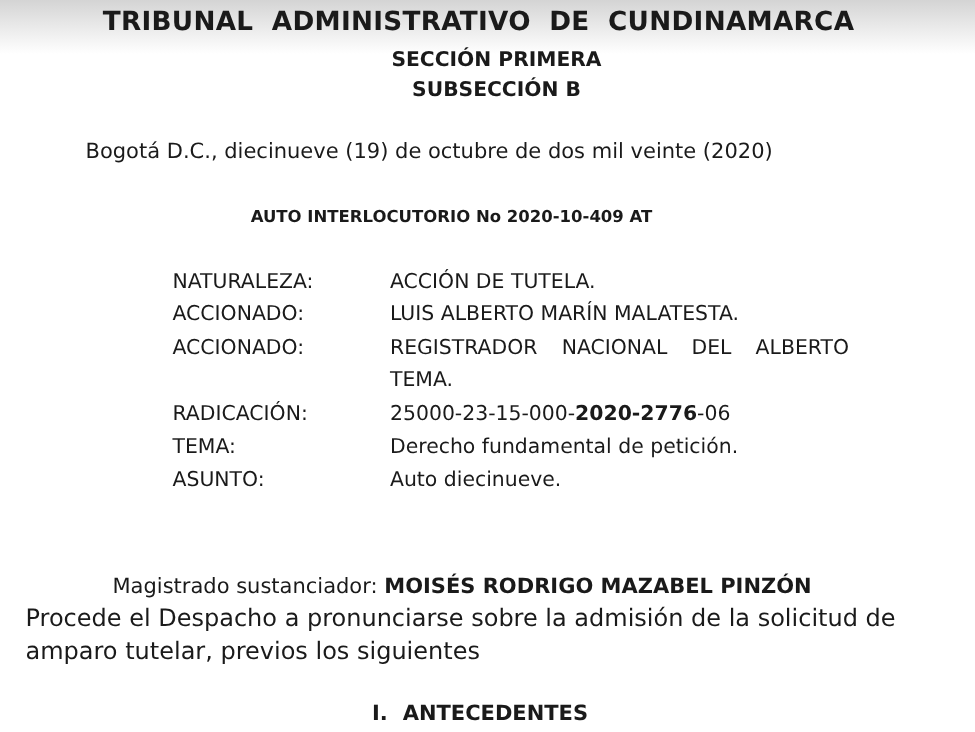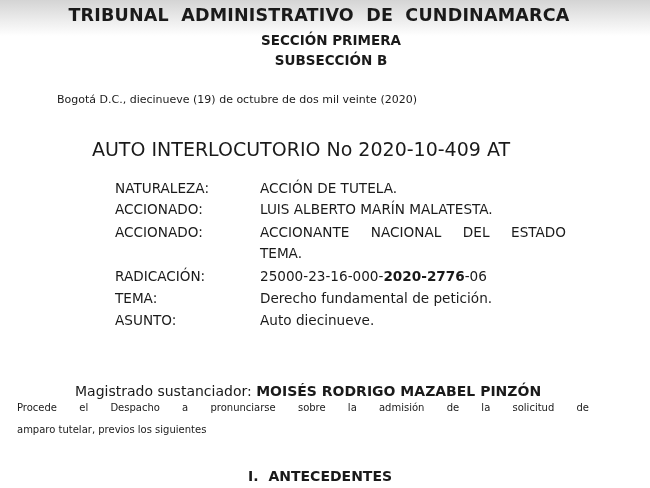--- a/index.html
+++ b/index.html
@@ -11,28 +11,28 @@
   }
   .topshade {
     position: absolute; left: 0; top: 0; width: 650px; height: 36px;
     background: linear-gradient(to bottom, #d4d4d4 0%, #ececec 55%, #ffffff 100%);
   }
   .line { position: absolute; white-space: nowrap; }
   .center { left: 0; width: 650px; text-align: center; }
   .t1 { top: 5px; font-size: 17.5px; font-weight: bold; letter-spacing: 0.2px; word-spacing: 6px; left: -6px; }
   .t2 { top: 32px; font-size: 13.5px; font-weight: bold; left: 6px; }
   .t3 { top: 52px; font-size: 13.5px; font-weight: bold; left: 6px; }
-  .date { top: 93px; left: 57px; font-size: 11px; }
-  .auto { top: 138px; left: 0; width: 602px; text-align: center; font-size: 19px; font-weight: normal; }
+  .date { top: 93px; left: 57px; font-size: 14px; }
+  .auto { top: 138px; left: 0; width: 602px; text-align: center; font-size: 11px; font-weight: bold; }
   .row { position: absolute; left: 115px; font-size: 13.6px; white-space: nowrap; text-decoration: underline; }
   .row .lab { display: inline-block; width: 145px; }
   .row .val { display: inline-block; }
   .justify { display: inline-block; width: 306px; text-align: justify; text-align-last: justify; }
   .mag { top: 359px; left: 75px; font-size: 14px; margin-top: 24px; }
-  .para { position: absolute; left: 17px; font-size: 10px; white-space: nowrap; }
+  .para { position: absolute; left: 17px; font-size: 16px; white-space: nowrap; }
   .p1 { top: 402px; width: 572px; text-align: justify; text-align-last: justify; }
   .p2 { top: 424px; }
   .ante { top: 468px; left: 0; width: 650px; text-align: center; font-size: 14px; font-weight: bold; left: -5px; }
   .ante .num { margin-right: 10px; }
   b { font-weight: bold; }
 </style>
 </head>
 <body>
 
 <div class="topshade"></div>
@@ -46,27 +46,27 @@
 <div class="line auto">AUTO INTERLOCUTORIO No 2020-10-409 AT</div>
 
 <div>
   <div class="row" style="top:180px">
     <span class="lab">NATURALEZA:</span><span class="val">ACCIÓN DE TUTELA.</span>
   </div>
   <div class="row" style="top:201px">
     <span class="lab">ACCIONADO:</span><span class="val">LUIS ALBERTO MARÍN MALATESTA.</span>
   </div>
   <div class="row" style="top:224px">
-    <span class="lab">ACCIONADO:</span><span class="val justify">ACCIONANTE NACIONAL DEL ESTADO</span>
+    <span class="lab">ACCIONADO:</span><span class="val justify">REGISTRADOR NACIONAL DEL ALBERTO</span>
   </div>
   <div class="row" style="top:245px">
     <span class="lab"></span><span class="val">TEMA.</span>
   </div>
   <div class="row" style="top:268px">
-    <span class="lab">RADICACIÓN:</span><span class="val"><span>25000-23-16-000-</span><b>2020-2776</b><span>-06</span></span>
+    <span class="lab">RADICACIÓN:</span><span class="val"><span>25000-23-15-000-</span><b>2020-2776</b><span>-06</span></span>
   </div>
   <div class="row" style="top:290px">
     <span class="lab">TEMA:</span><span class="val">Derecho fundamental de petición.</span>
   </div>
   <div class="row" style="top:312px">
     <span class="lab">ASUNTO:</span><span class="val">Auto diecinueve.</span>
   </div>
 </div>
 
 <div class="line mag"><span>Magistrado sustanciador: </span><b>MOISÉS RODRIGO MAZABEL PINZÓN</b></div>

